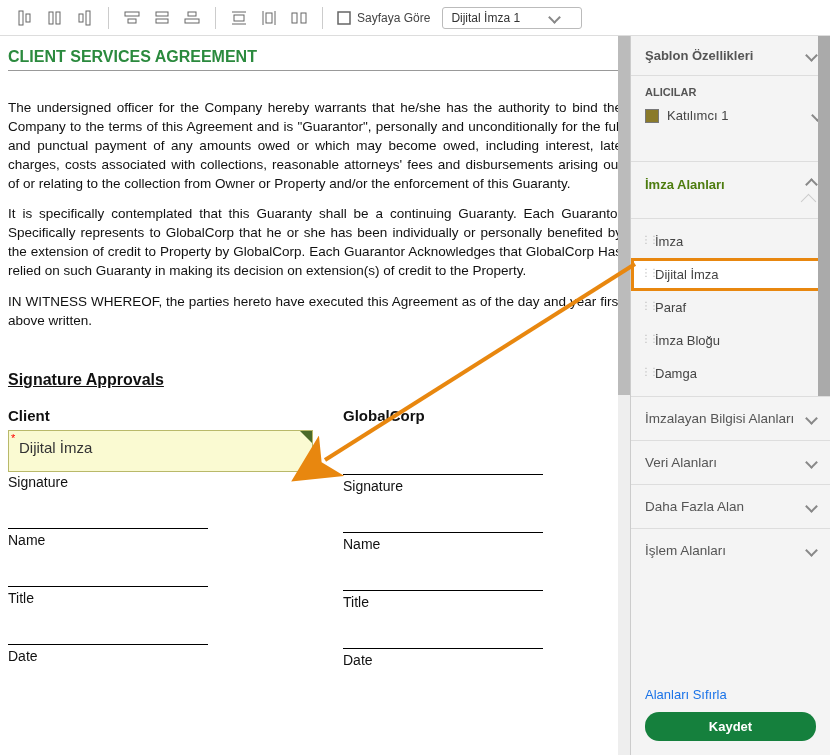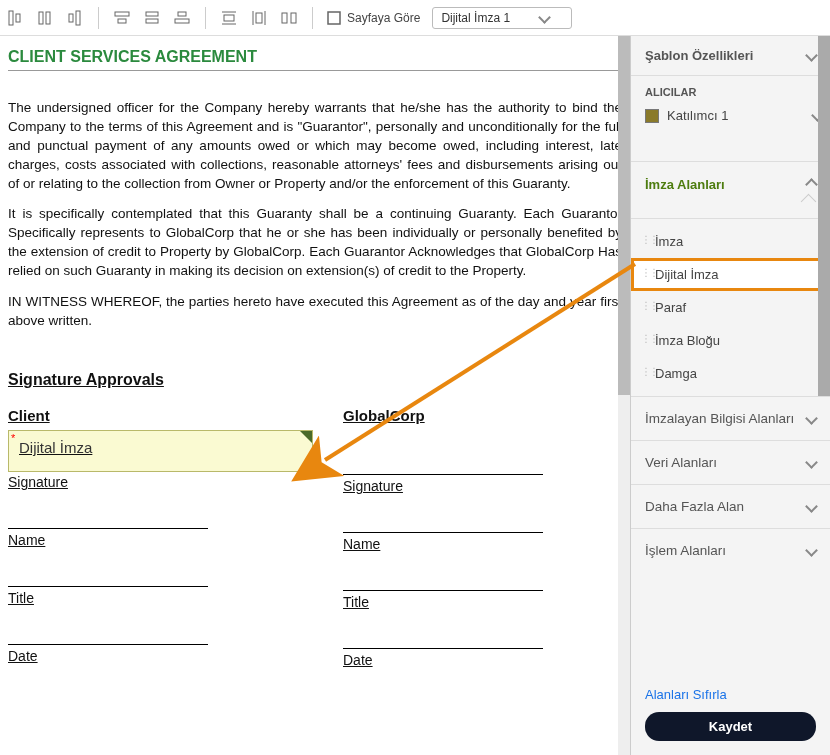--- a/index.html
+++ b/index.html
@@ -1,35 +1,35 @@
 <!DOCTYPE html>
 <html><head>
 <meta charset="utf-8">
 <style>
 * { box-sizing: border-box; margin: 0; padding: 0; }
 body { font-family: Arial, sans-serif; font-size: 13px; width: 830px; height: 755px; overflow: hidden; position: relative; background: #fff; }
 
 
-.toolbar { height: 36px; border-bottom: 1px solid #ddd; display: flex; align-items: center; padding: 0 6px; gap: 12px; }
+.toolbar { height: 36px; border-bottom: 1px solid #ddd; display: flex; align-items: center; padding: 0 16px; gap: 12px; }
 .tb-icon { width: 18px; height: 18px; display: flex; align-items: center; justify-content: center; color: #555; cursor: pointer; }
 .tb-sep { width: 1px; height: 22px; background: #ccc; margin: 0 2px; }
 .tb-label { display: flex; align-items: center; gap: 6px; color: #444; font-size: 12px; }
 .tb-combo { border: 1px solid #bbb; border-radius: 3px; padding: 3px 8px; font-size: 12px; color: #333; display: flex; align-items: center; gap: 30px; min-width: 140px; cursor: pointer; }
 .tb-combo .chev { color: #888; }
 
 
 .main { display: flex; height: calc(100% - 36px); }
 .doc { flex: 1; padding: 12px 8px 16px 8px; font-size: 13.5px; color: #111; position: relative; overflow: hidden; }
 .panel { width: 200px; background: #f4f4f4; border-left: 1px solid #ccc; display: flex; flex-direction: column; font-size: 13px; }
 
 
 .doc h2 { color: #2b8a3e; font-size: 16px; font-weight: bold; border-bottom: 1px solid #999; padding-bottom: 4px; margin-bottom: 28px; }
 .doc p { margin-bottom: 12px; text-align: justify; line-height: 1.4; }
 .doc .sigheading { font-weight: bold; font-size: 16px; text-decoration: underline; margin-top: 40px; margin-bottom: 18px; }
-.sigcols { display: flex; gap: 30px; text-decoration: underline; }
+.sigcols { display: flex; gap: 30px; }
 .sigcol { flex: 1; }
 .sigcol .colhead { font-weight: bold; font-size: 15px; margin-bottom: 6px; }
 .sigfield { border: 1px solid #b9b96a; background: #fafad2; height: 42px; position: relative; padding: 8px 10px; font-size: 15px; color: #333; margin-bottom: 2px; width: 305px; }
 .sigfield .corner-tl { position: absolute; top: 0; left: 0; color: red; font-size: 11px; padding: 1px 2px; }
 .sigfield .corner-tr { position: absolute; top: 0; right: 0; width: 0; height: 0; border-left: 12px solid transparent; border-top: 12px solid #4a6a2a; }
 .siglabel { font-size: 14px; margin-top: 2px; margin-bottom: 2px; }
 .sigline { border-top: 1px solid #000; margin-top: 38px; margin-bottom: 3px; width: 200px; }
 
 
 .phead { display: flex; justify-content: space-between; align-items: center; padding: 12px 14px; border-bottom: 1px solid #ddd; font-weight: bold; color: #555; cursor: pointer; }
@@ -40,21 +40,21 @@
 .psection-head { display: flex; justify-content: space-between; align-items: center; padding: 14px 14px; font-weight: bold; color: #4d7c0f; border-top: 1px solid #ddd; cursor: pointer; position: relative; margin-top: 28px; }
 .psection-head.expanded::after { content: ''; position: absolute; bottom: -1px; right: 16px; width: 10px; height: 10px; background: #f4f4f4; border-left: 1px solid #ccc; border-top: 1px solid #ccc; transform: rotate(45deg); }
 .field-list { border-top: 1px solid #ddd; padding: 6px 0; margin-top: 12px;}
 .field-item { padding: 9px 14px 9px 24px; font-size: 13px; color: #444; cursor: grab; position: relative; }
 .field-item::before { content: '⋮⋮'; position: absolute; left: 10px; color: #bbb; font-size: 10px; letter-spacing: -2px; }
 .field-item.highlight { outline: 3px solid #e8870f; outline-offset: -3px; background: #fff; }
 .field-item.highlight .white-box { position: absolute; right: 6px; top: 6px; bottom: 6px; width: 30px; background: #fff; }
 .psection-collapse { display: flex; justify-content: space-between; align-items: center; padding: 14px 14px; color: #555; border-top: 1px solid #ddd; cursor: pointer; font-size: 13.5px; }
 .panel-footer { margin-top: auto; padding: 10px 14px 14px 14px; }
 .reset-link { color: #1a73e8; font-size: 13px; cursor: pointer; display: inline-block; margin-bottom: 10px; }
-.save-btn { width: 100%; background: #0f172a; color: #fff; border: none; border-radius: 14px; padding: 7px 0; font-size: 13px; font-weight: bold; cursor: pointer; }
+.save-btn { width: 100%; background: #15803d; color: #fff; border: none; border-radius: 14px; padding: 7px 0; font-size: 13px; font-weight: bold; cursor: pointer; }
 
 
 .scroll-hint { position: absolute; right: 200px; top: 36px; bottom: 0; width: 12px; background: linear-gradient(#bbb 0 50%, #eee 50% 100%); }
 .scroll-hint2 { position: absolute; right: 0; top: 36px; width: 12px; height: 360px; background: #aaa; }
 
 .chev-down::before { content: ''; display: inline-block; width: 7px; height: 7px; border-right: 2px solid #888; border-bottom: 2px solid #888; transform: rotate(45deg); }
 .chev-up::before { content: ''; display: inline-block; width: 7px; height: 7px; border-right: 2px solid #888; border-bottom: 2px solid #888; transform: rotate(-135deg); margin-top: 4px; }
 
 
 .arrow-svg { position: absolute; top: 0; left: 0; pointer-events: none; }

